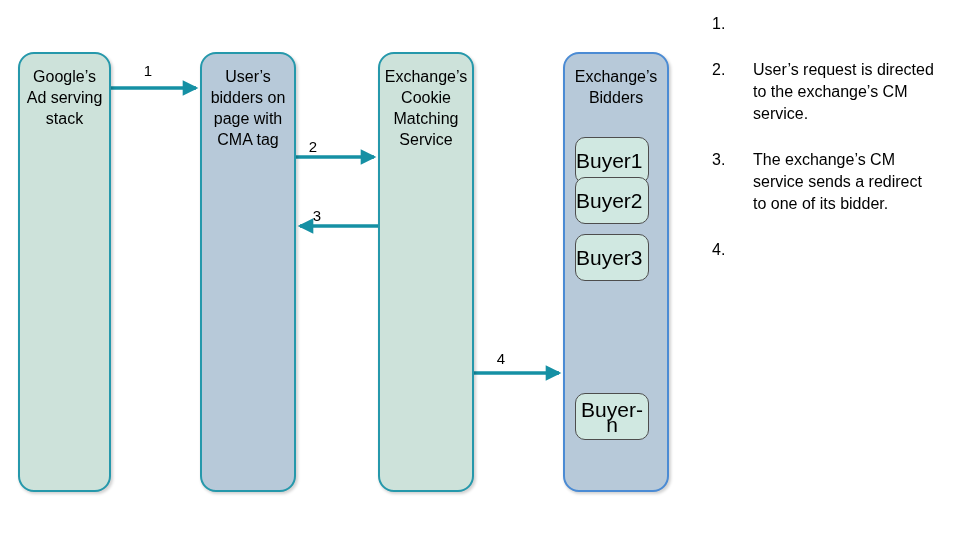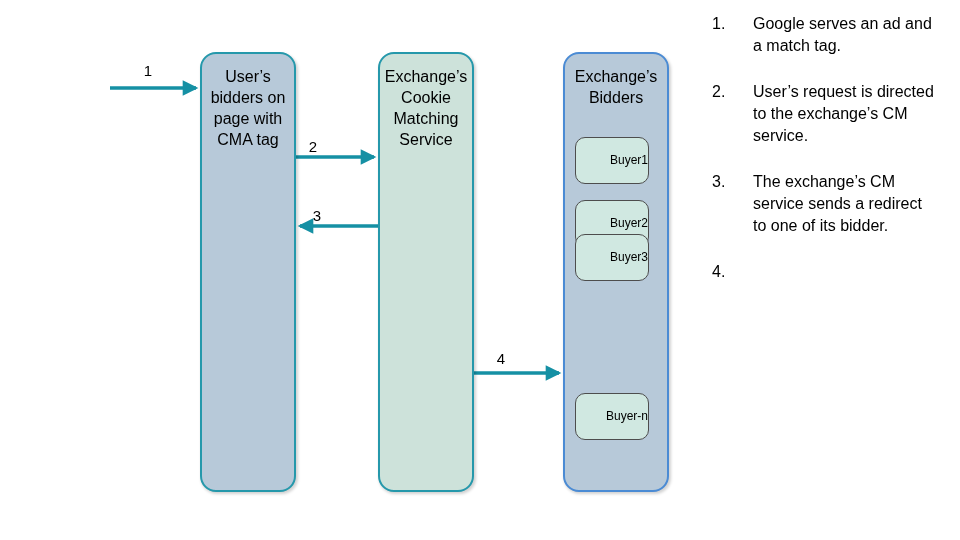--- a/index.html
+++ b/index.html
@@ -39,26 +39,26 @@
     position: absolute;
     left: 10px;
     width: 74px;
     height: 47px;
     box-sizing: border-box;
     background: var(--buyer-fill, #d0e8e1);
     border: 1.5px solid var(--buyer-border, #4d4d4d);
     border-radius: 10px;
     display: flex;
     align-items: center;
-    justify-content: flex-end;
-    font-size: 12px;
+    justify-content: flex-start;
+    font-size: 21px;
     line-height: 15px;
   }
   .buyer-1 { top: 83px; }
-  .buyer-2 { top: 146px; padding-left: 37px; }
+  .buyer-2 { top: 123px; }
   .buyer-3 { top: 180px; }
   .buyer-n { top: 331px; margin-top: 8px; }
 
   
   .arrows {
     position: absolute;
     left: 0; top: 0;
     width: 960px; height: 540px;
     color: var(--arrow, #1590a4);
     pointer-events: none;
@@ -106,20 +106,25 @@
     <line x1="296" y1="157" x2="374" y2="157" stroke="currentColor" stroke-width="3.4" marker-end="url(#ah)"></line>
     <line x1="378" y1="226" x2="300" y2="226" stroke="currentColor" stroke-width="3.4" marker-end="url(#ah)"></line>
     <line x1="473" y1="373" x2="559" y2="373" stroke="currentColor" stroke-width="3.4" marker-end="url(#ah)"></line>
   </svg>
 
   <div class="arrow-label arrow-label-1">1</div>
   <div class="arrow-label arrow-label-2">2</div>
   <div class="arrow-label arrow-label-3">3</div>
   <div class="arrow-label arrow-label-4">4</div>
 
+  <div class="node node-google">
+    <span class="node-label">Google’s
+Ad serving
+stack</span>
+  </div>
 
   <div class="node node-browser">
     <span class="node-label">User’s
 bidders on
 page with
 CMA tag</span>
   </div>
 
   <div class="node node-cm">
     <span class="node-label">Exchange’s
@@ -141,21 +146,20 @@
       <span>Buyer3</span>
     </div>
     <div class="buyer buyer-n">
       <span>Buyer-n</span>
     </div>
   </div>
 
   <div class="steps">
     <div class="step">
       <div class="step-num">1.</div>
-      <div class="step-text">Google serves an ad and a match tag.</div>
     </div>
     <div class="step">
       <div class="step-num">2.</div>
       <div class="step-text">User’s request is directed to the exchange’s CM service.</div>
     </div>
     <div class="step">
       <div class="step-num">3.</div>
       <div class="step-text">The exchange’s CM service sends a redirect to one of its bidder.</div>
     </div>
     <div class="step">

